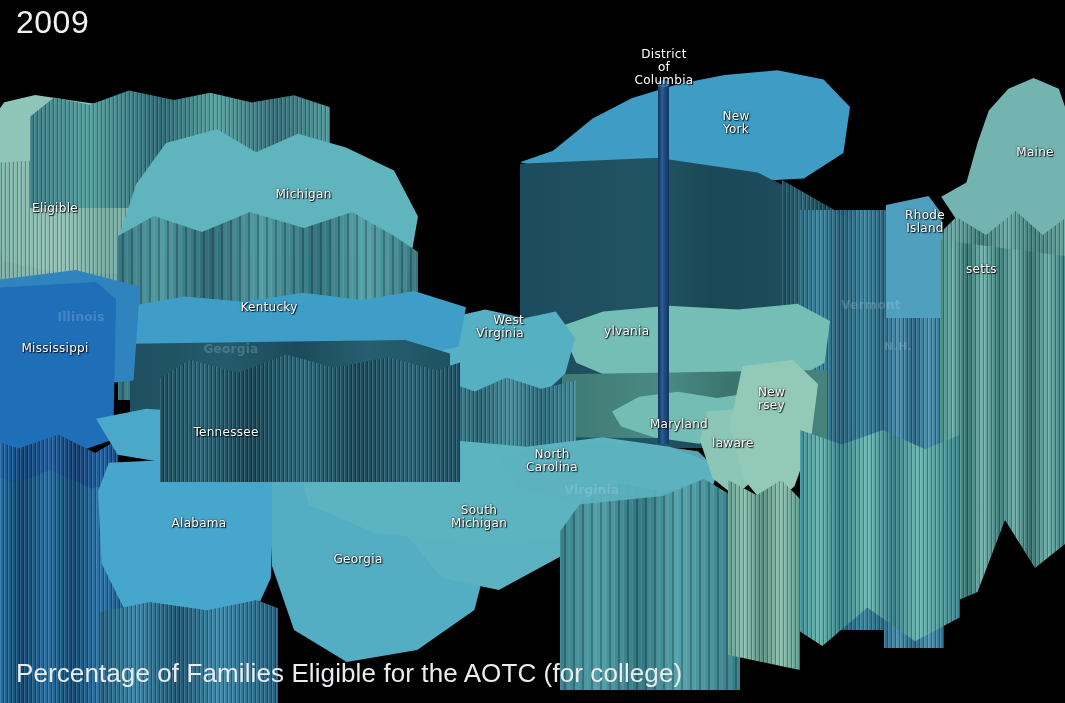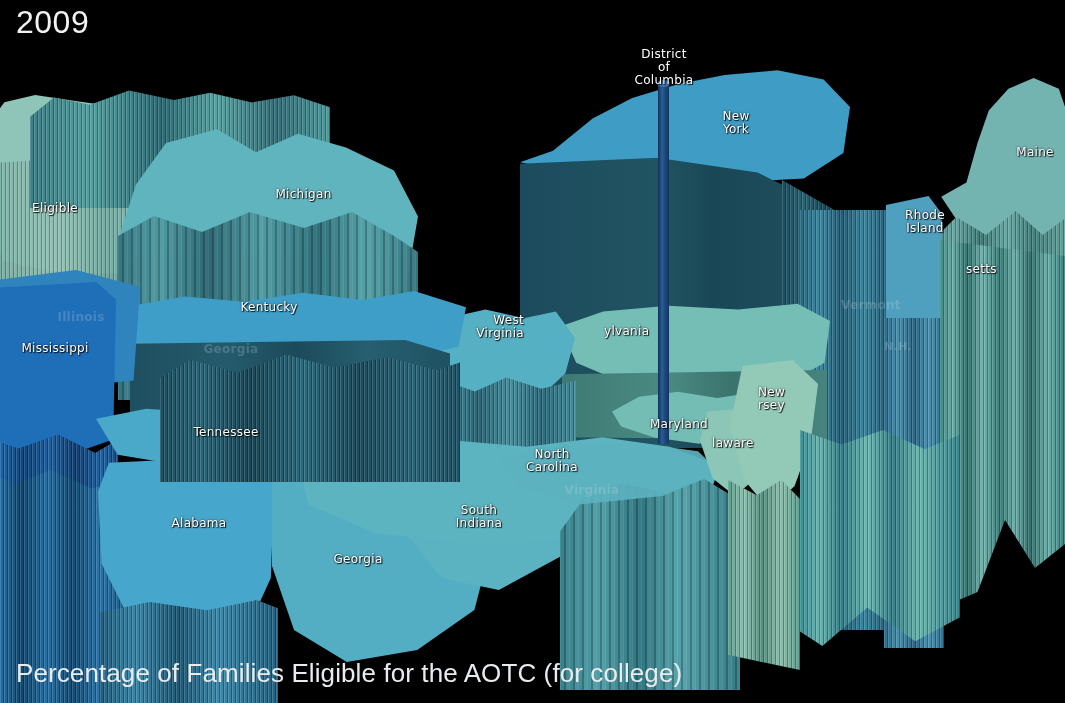--- a/index.html
+++ b/index.html
@@ -212,21 +212,21 @@
   <div class="lbl ghost" style="left:552px;top:484px;width:80px;">Virginia</div>
 
   <div class="lbl" style="left:15px;top:202px;width:80px;">Eligible</div>
   <div class="lbl" style="left:266px;top:188px;width:75px;">Michigan</div>
   <div class="lbl" style="left:232px;top:301px;width:74px;">Kentucky</div>
   <div class="lbl" style="left:7px;top:342px;width:96px;">Mississippi</div>
   <div class="lbl" style="left:182px;top:426px;width:88px;">Tennessee</div>
   <div class="lbl" style="left:164px;top:517px;width:70px;">Alabama</div>
   <div class="lbl" style="left:325px;top:553px;width:66px;">Georgia</div>
   <div class="lbl" style="left:442px;top:504px;width:74px;">South
-Indiana</div>
+Michigan</div>
   <div class="lbl" style="left:514px;top:448px;width:76px;">North
 Carolina</div>
   <div class="lbl" style="left:452px;top:314px;width:72px;text-align:right;">West
 Virginia</div>
   <div class="lbl" style="left:604px;top:325px;width:86px;text-align:left;">ylvania</div>
   <div class="lbl" style="left:623px;top:48px;width:82px;">District
 of
 Columbia</div>
   <div class="lbl" style="left:708px;top:110px;width:56px;">New
 York</div>

